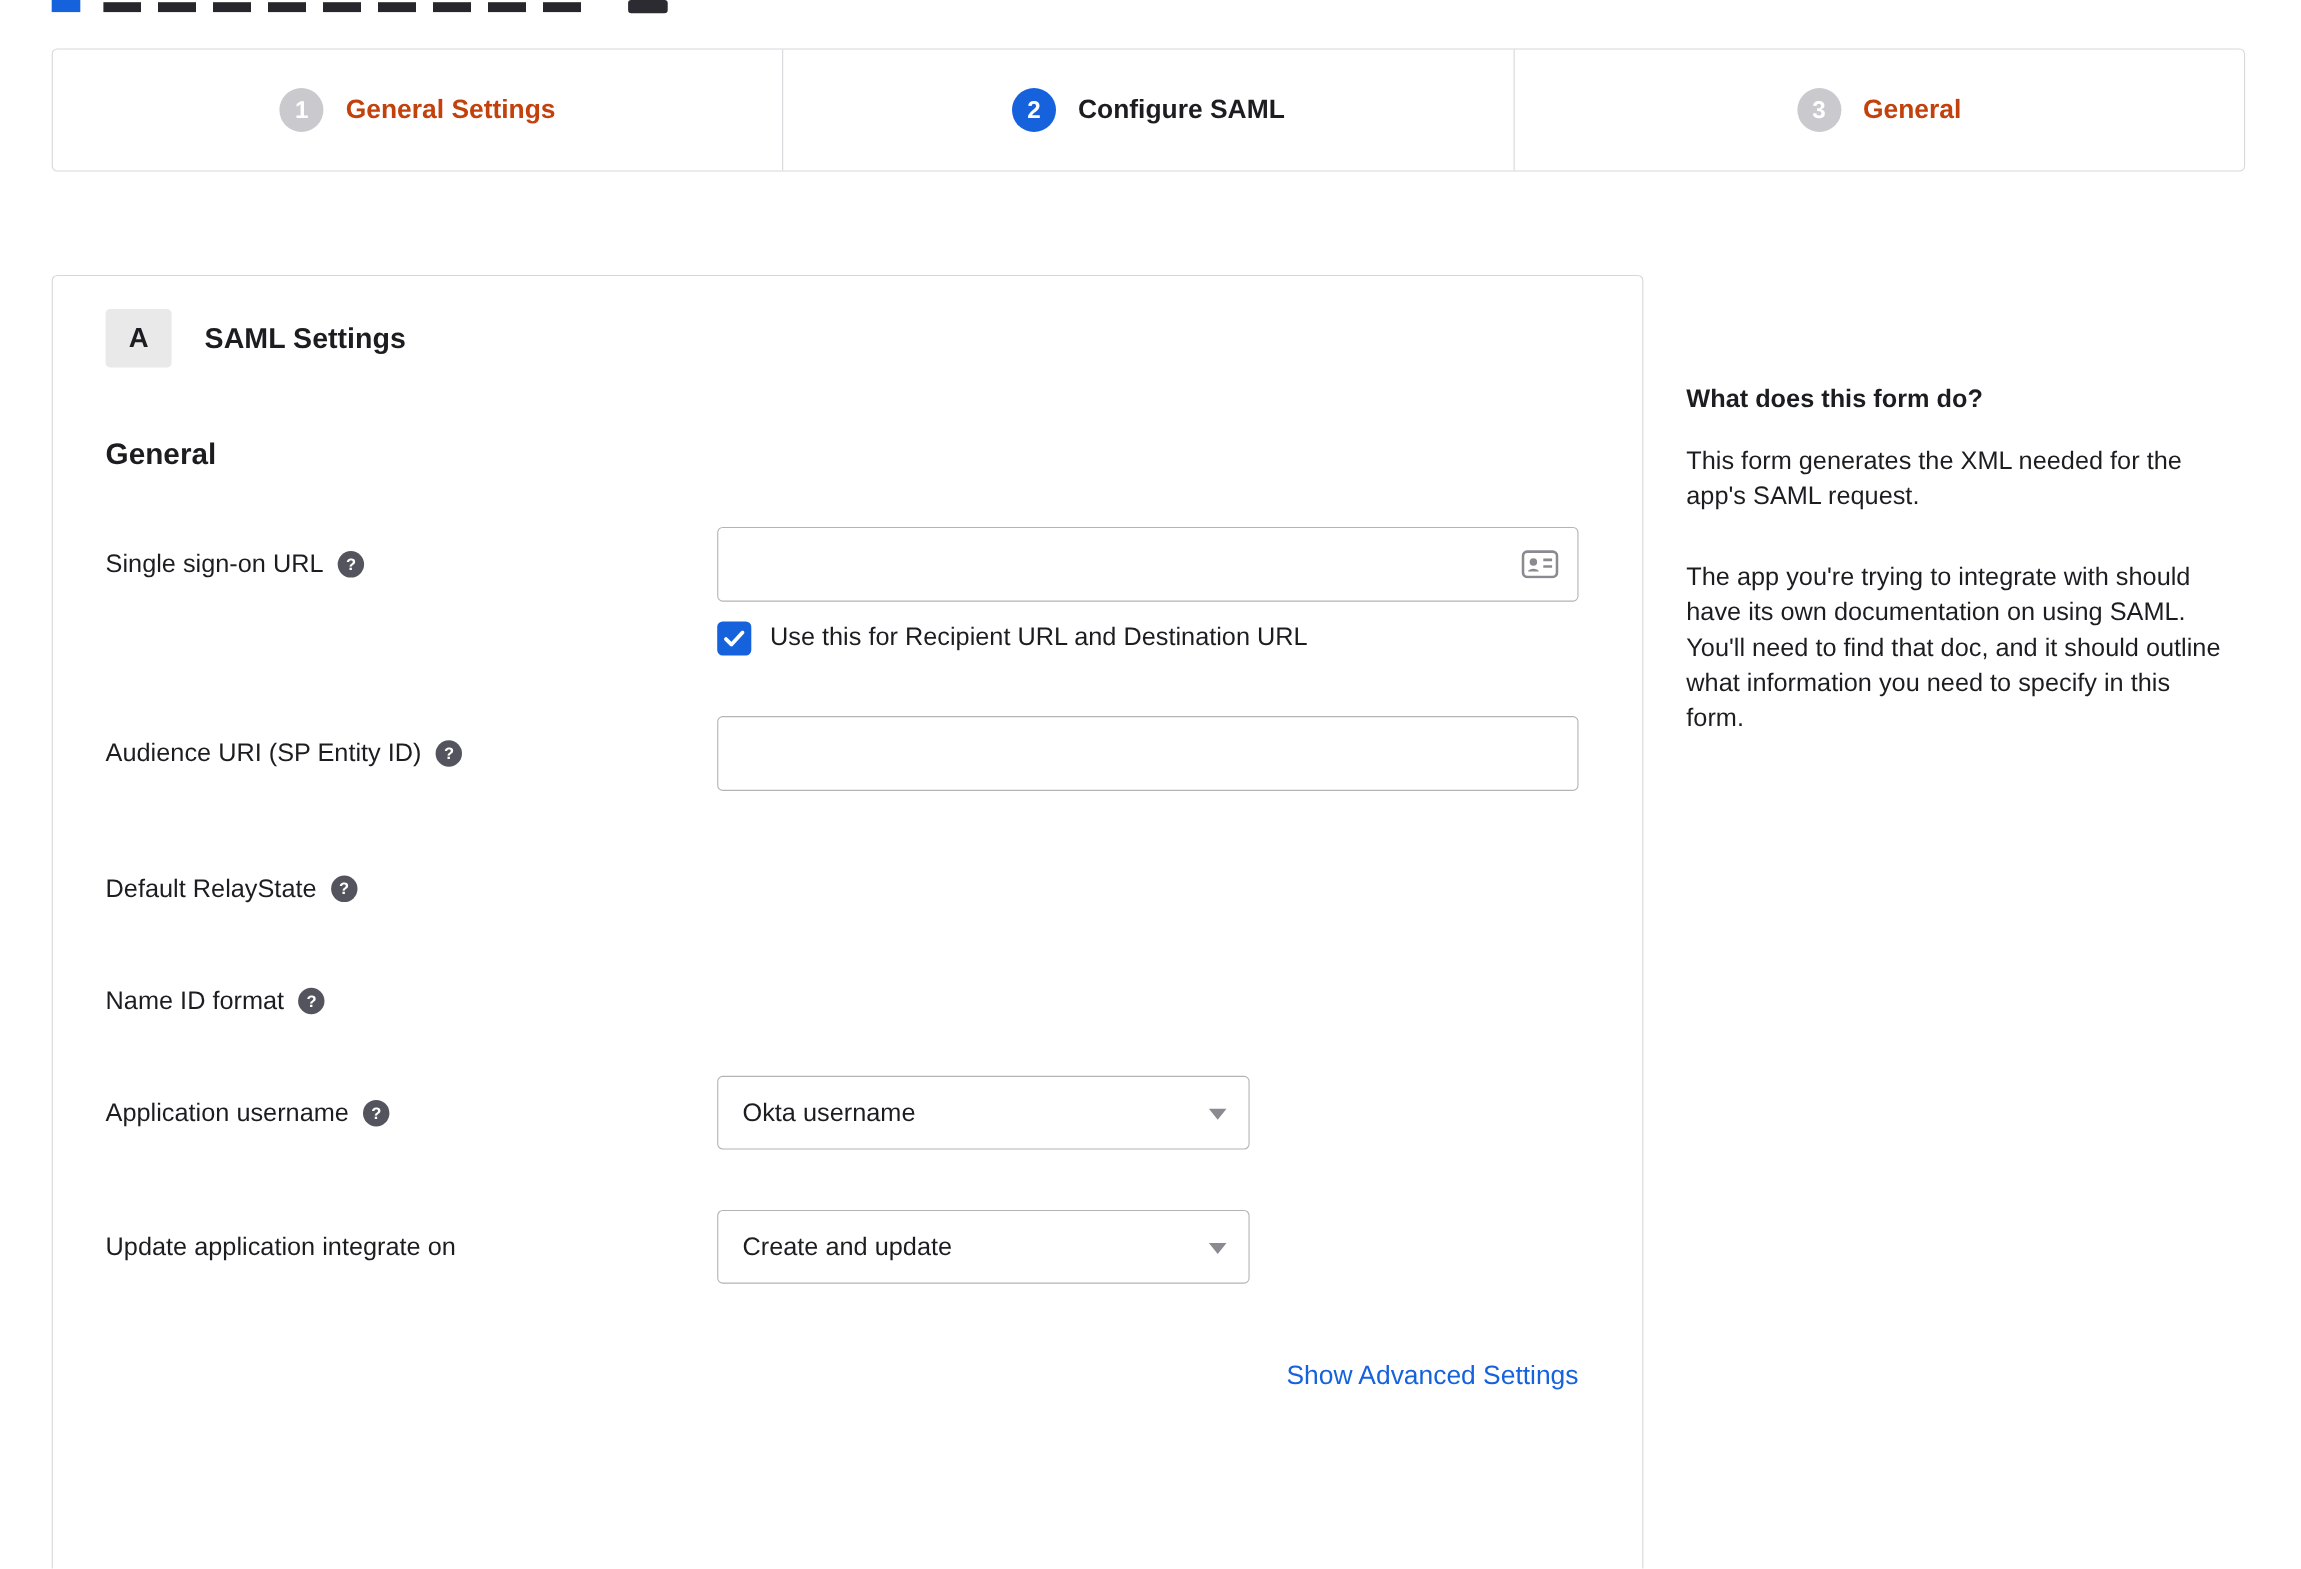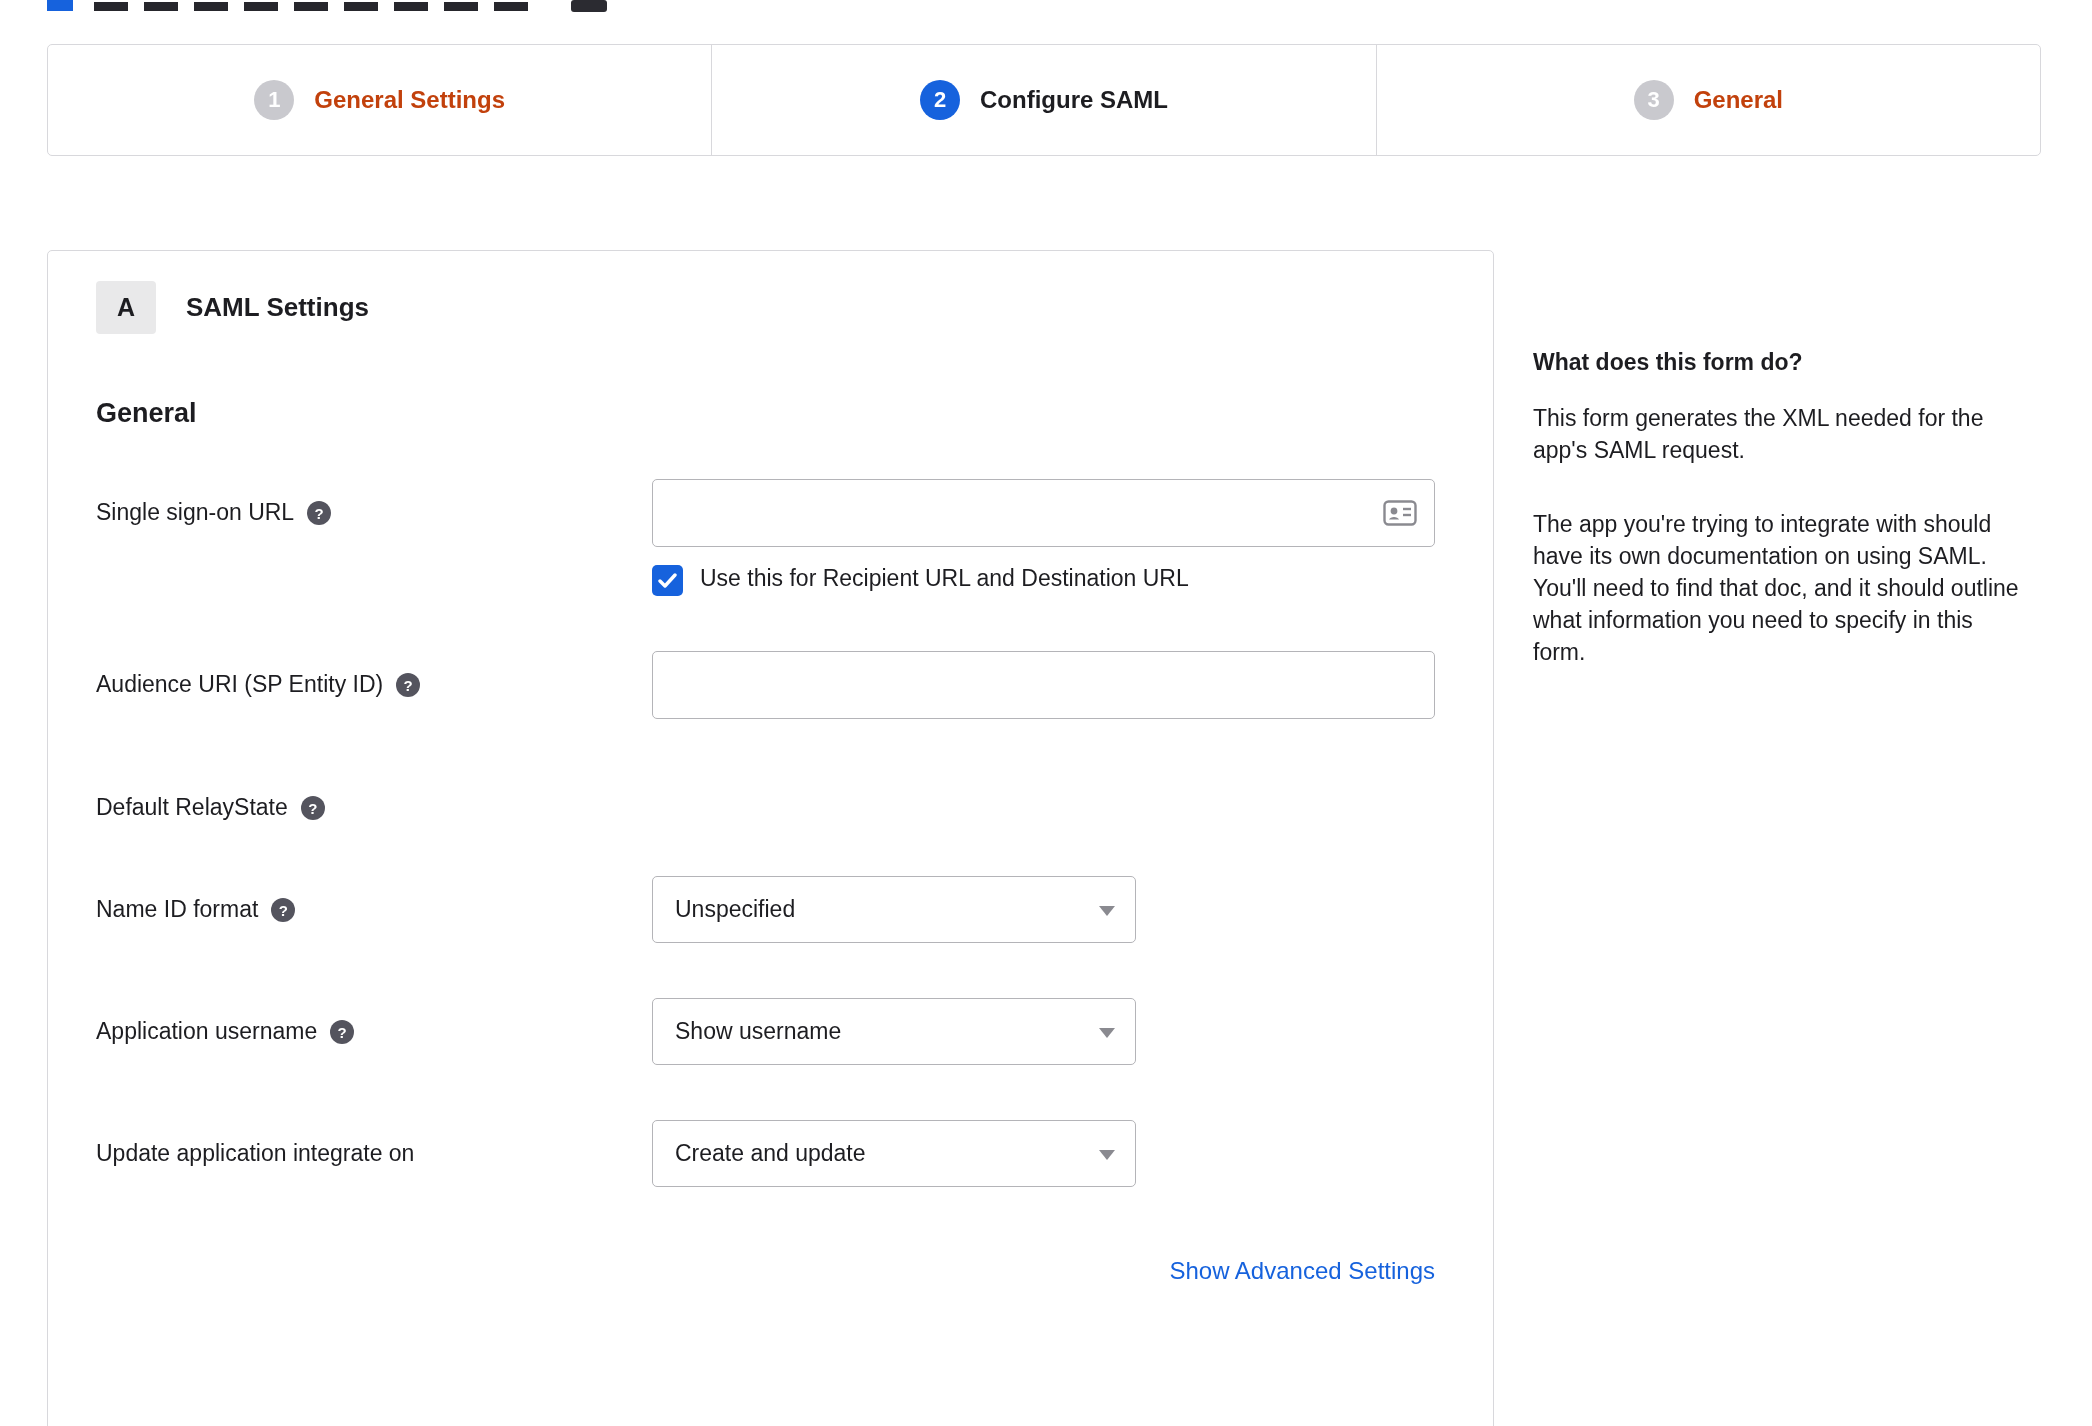--- a/index.html
+++ b/index.html
@@ -181,33 +181,29 @@
       <span>Default RelayState</span>
       <span class="help-icon">?</span>
     </div>
   </div>
 
   <div class="row">
     <div class="row-label">
       <span>Name ID format</span>
       <span class="help-icon">?</span>
     </div>
+  </div>
+
+  <div class="row">
+    <div class="row-label">
+      <span>Application username</span>
+      <span class="help-icon">?</span>
+    </div>
     <div class="select">
-      <span>Unspecified</span>
-      <span class="select-arrow"></span>
-    </div>
-  </div>
-
-  <div class="row">
-    <div class="row-label">
-      <span>Application username</span>
-      <span class="help-icon">?</span>
-    </div>
-    <div class="select">
-      <span>Show username</span>
+      <span>Okta username</span>
       <span class="select-arrow"></span>
     </div>
   </div>
 
   <div class="row">
     <div class="row-label">
       <span>Update application integrate on</span>
     </div>
     <div class="select">
       <span>Create and update</span>

